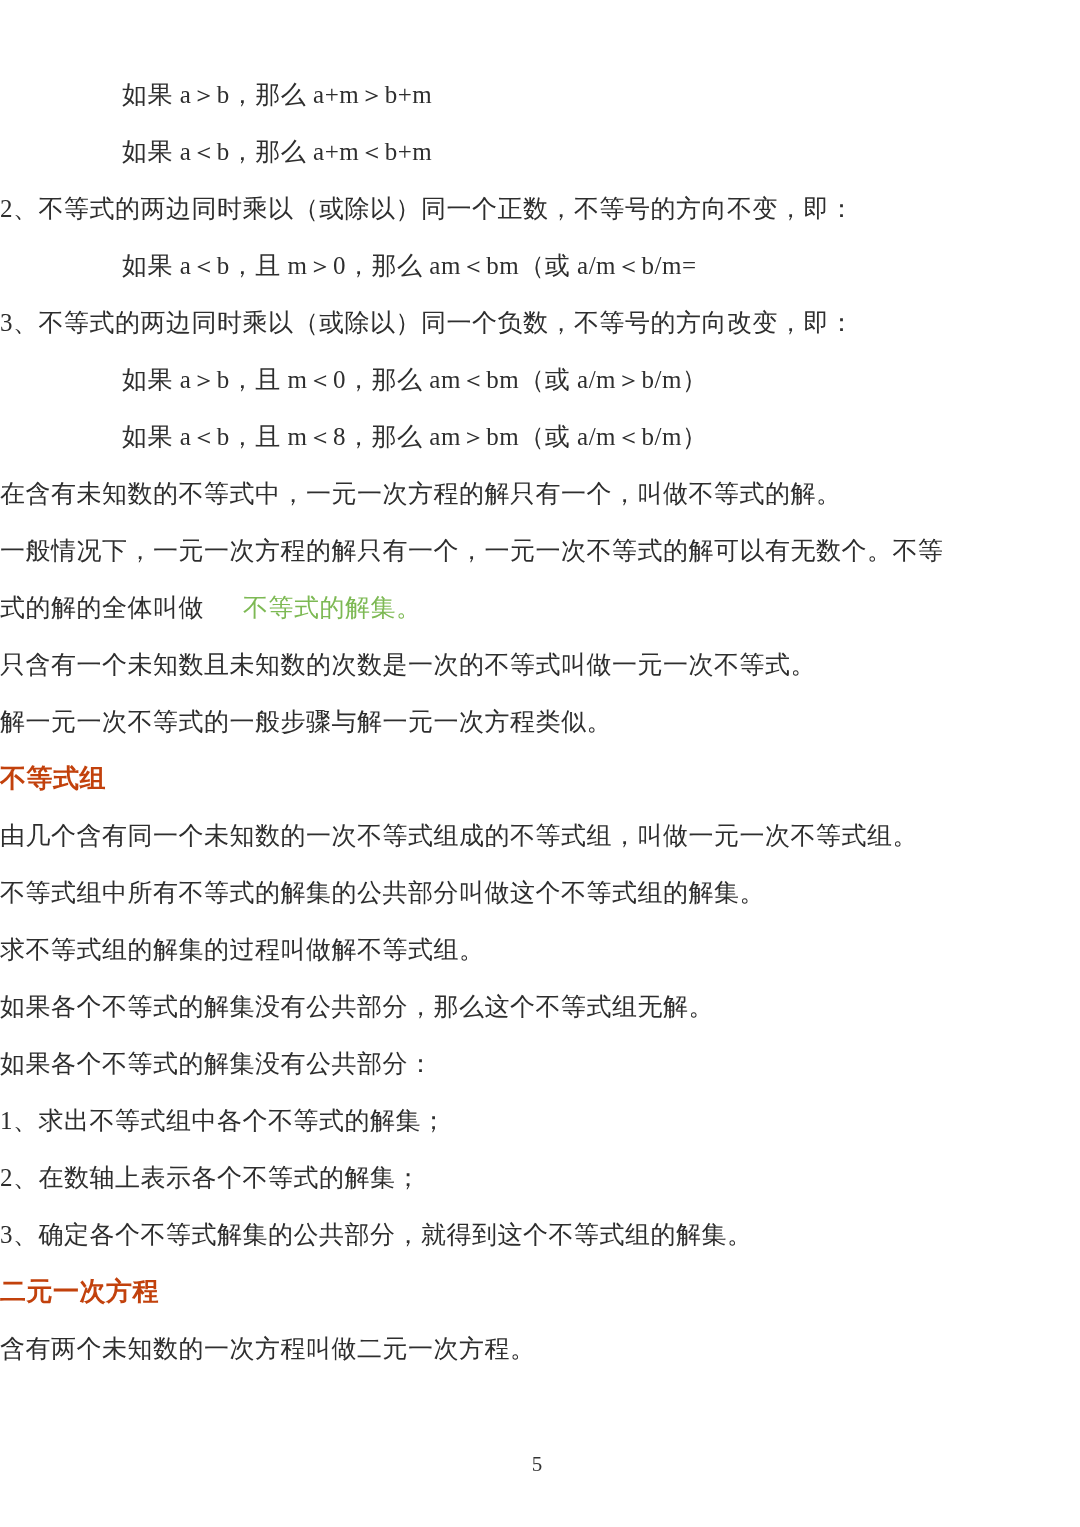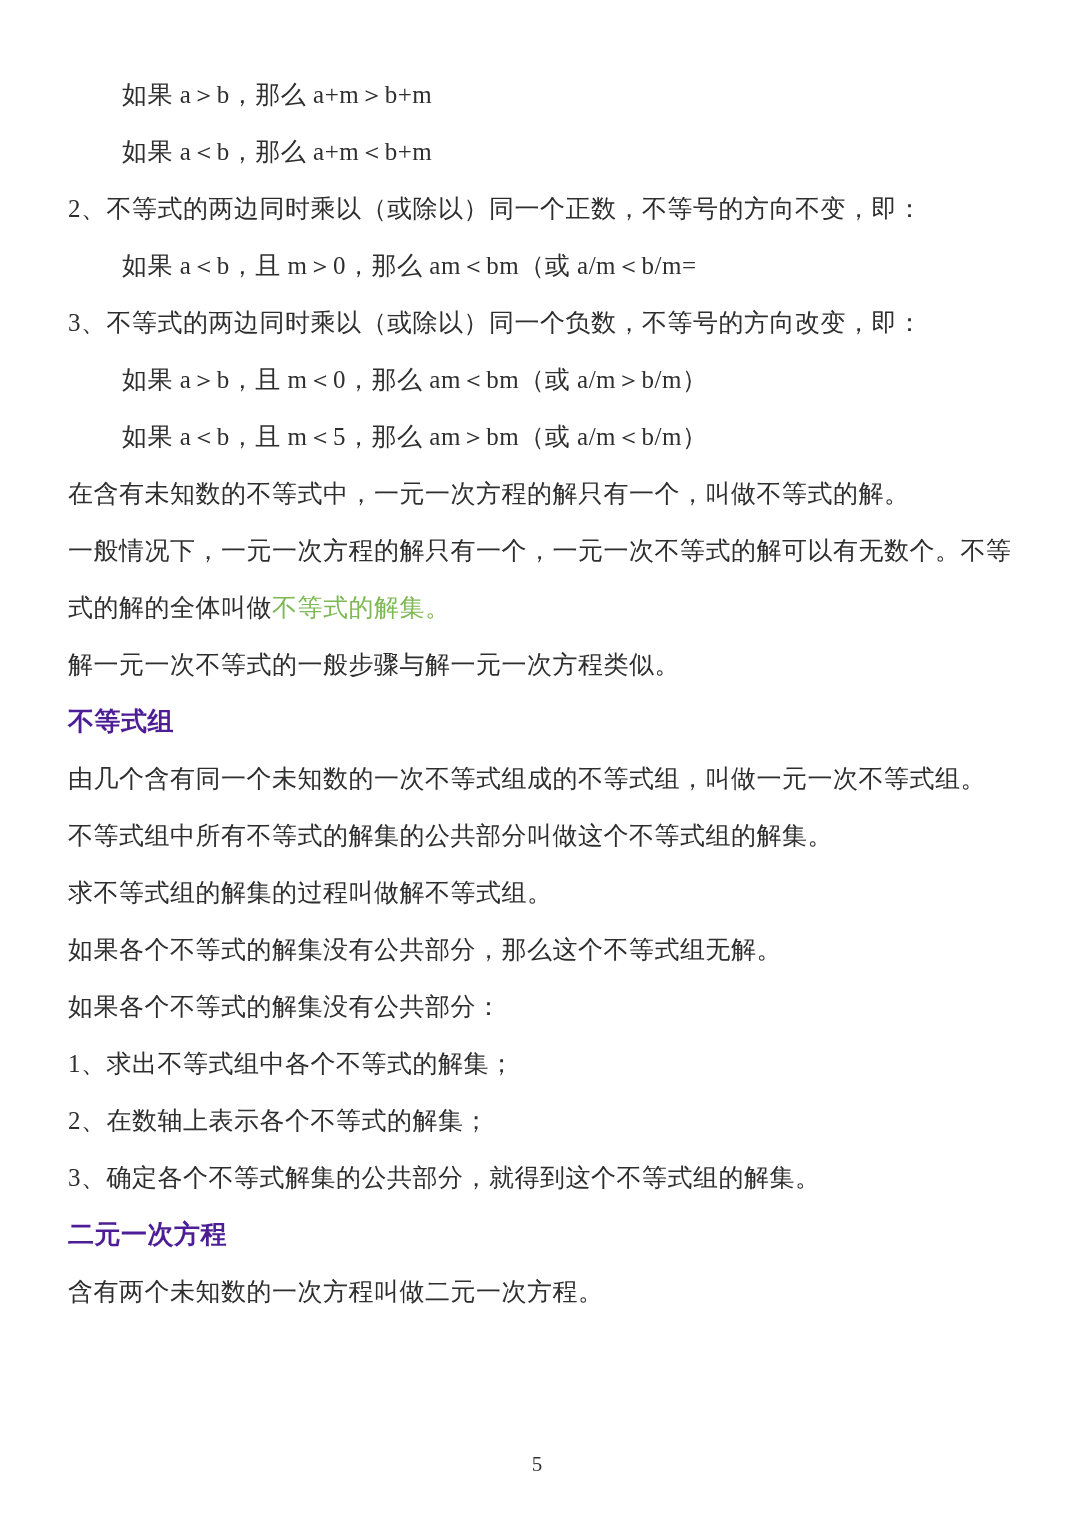--- a/index.html
+++ b/index.html
@@ -17,37 +17,37 @@
     top:66px;
     left:0;
     width:1080px;
     padding:0;
   }
   .line{
     height:57px;
     line-height:57px;
     font-size:25px;
     white-space:nowrap;
-    padding-left:68px;
     padding-right:40px;
     letter-spacing:0.5px;
   }
   .line.indent{
     padding-left:122px;
   }
   .line.list-item{
   }
   .line.heading{
     font-family:"Liberation Sans","DejaVu Sans",sans-serif;
     font-weight:bold;
     font-size:26px;
-    color:#4c1d95;
+    color:#c2410c;
   }
   .green{
     color:var(--green,#7db954);
+    margin-left:39px;
   }
   .page-number{
     position:absolute;
     top:1448px;
     left:0;
     width:1074px;
     text-align:center;
     font-size:21px;
     line-height:32px;
     color:#333333;
@@ -58,24 +58,25 @@
 <body>
 
 <div class="page">
   <main class="content">
       <div class="line indent">如果 a＞b，那么 a+m＞b+m</div>
       <div class="line indent">如果 a＜b，那么 a+m＜b+m</div>
       <div class="line body">2、不等式的两边同时乘以（或除以）同一个正数，不等号的方向不变，即：</div>
       <div class="line indent">如果 a＜b，且 m＞0，那么 am＜bm（或 a/m＜b/m=</div>
       <div class="line body">3、不等式的两边同时乘以（或除以）同一个负数，不等号的方向改变，即：</div>
       <div class="line indent">如果 a＞b，且 m＜0，那么 am＜bm（或 a/m＞b/m）</div>
-      <div class="line indent">如果 a＜b，且 m＜5，那么 am＞bm（或 a/m＜b/m）</div>
+      <div class="line indent">如果 a＜b，且 m＜8，那么 am＞bm（或 a/m＜b/m）</div>
       <div class="line body">在含有未知数的不等式中，一元一次方程的解只有一个，叫做不等式的解。</div>
       <div class="line body">一般情况下，一元一次方程的解只有一个，一元一次不等式的解可以有无数个。不等</div>
       <div class="line body"><span>式的解的全体叫做</span><span class="green">不等式的解集。</span></div>
+      <div class="line body">只含有一个未知数且未知数的次数是一次的不等式叫做一元一次不等式。</div>
       <div class="line body">解一元一次不等式的一般步骤与解一元一次方程类似。</div>
       <div class="line heading">不等式组</div>
       <div class="line body">由几个含有同一个未知数的一次不等式组成的不等式组，叫做一元一次不等式组。</div>
       <div class="line body">不等式组中所有不等式的解集的公共部分叫做这个不等式组的解集。</div>
       <div class="line body">求不等式组的解集的过程叫做解不等式组。</div>
       <div class="line body">如果各个不等式的解集没有公共部分，那么这个不等式组无解。</div>
       <div class="line body">如果各个不等式的解集没有公共部分：</div>
       <div class="line list-item">1、求出不等式组中各个不等式的解集；</div>
       <div class="line list-item">2、在数轴上表示各个不等式的解集；</div>
       <div class="line list-item">3、确定各个不等式解集的公共部分，就得到这个不等式组的解集。</div>

